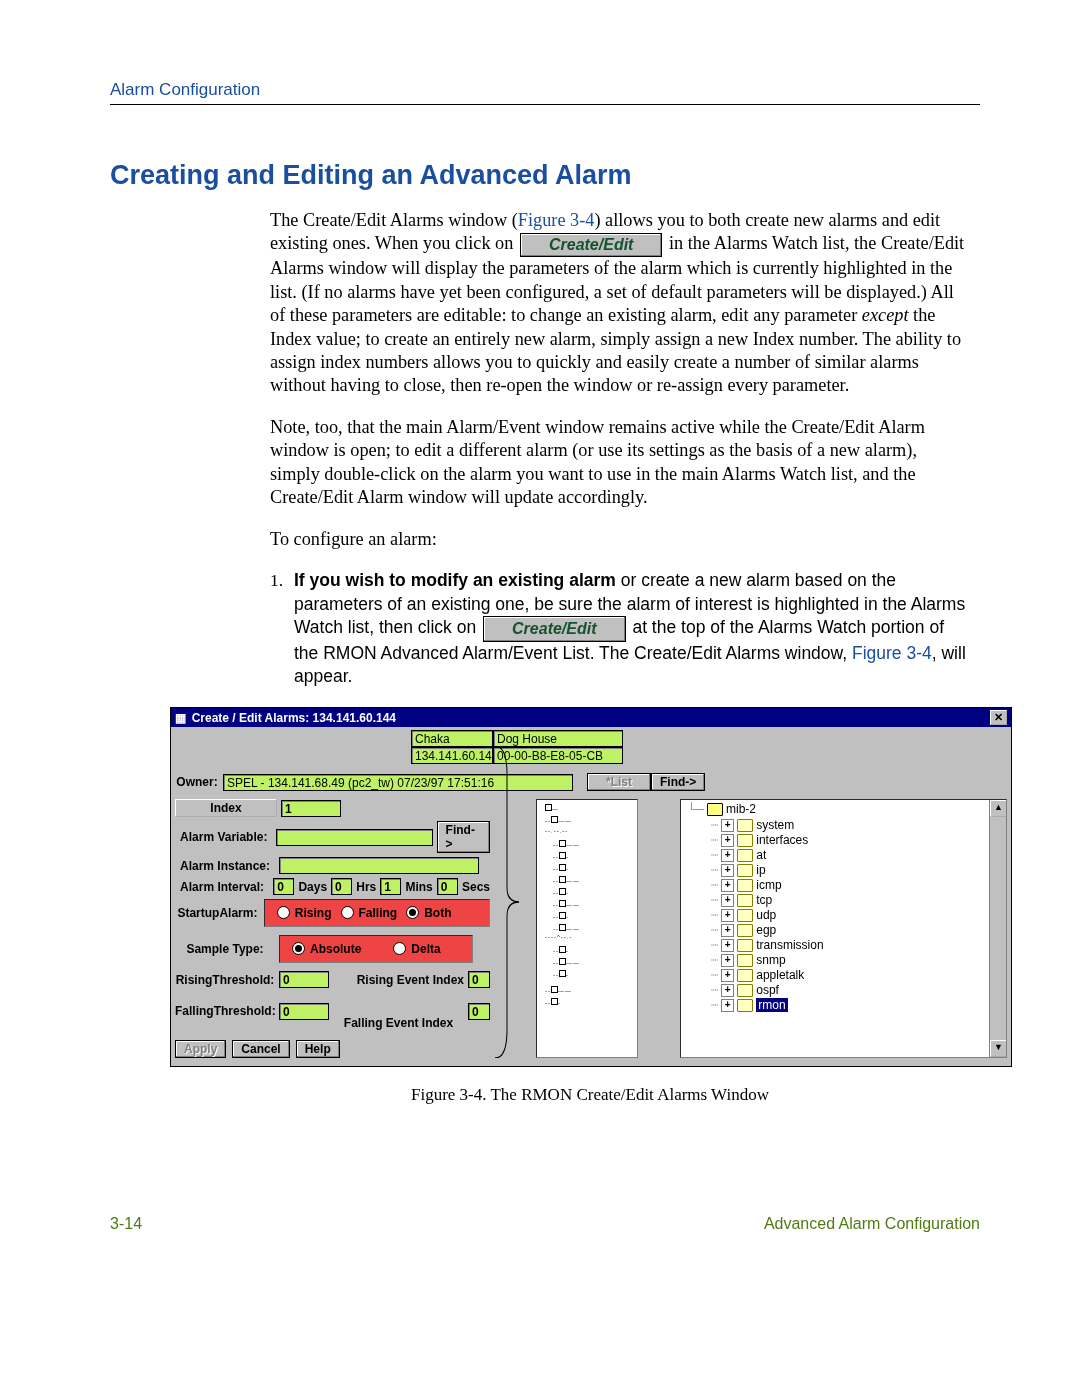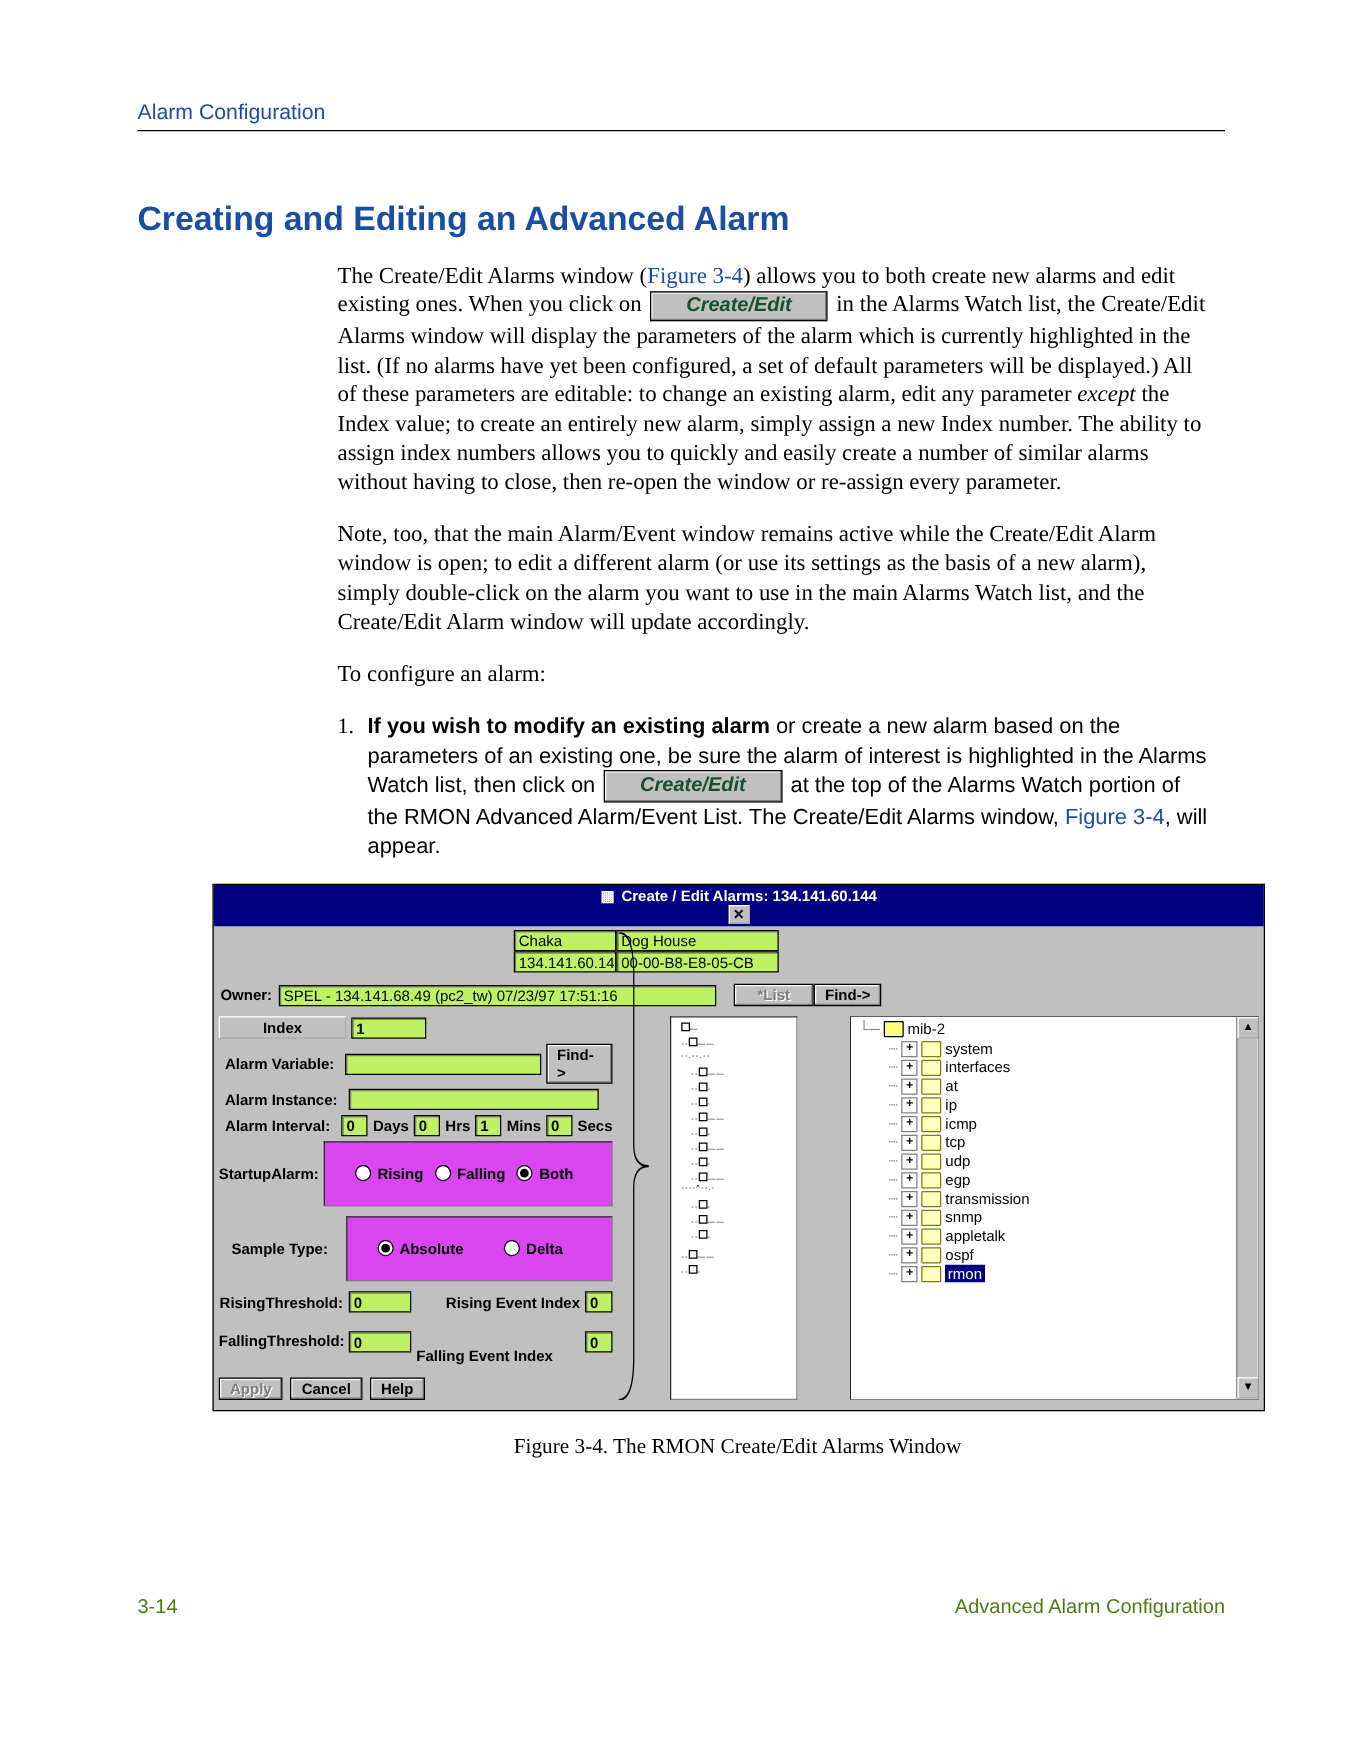--- a/index.html
+++ b/index.html
@@ -87,21 +87,20 @@
   }
   .titlebar {
     background: #000080;
     color: #fff;
     font-weight: bold;
     font-size: 12px;
     padding: 2px 4px;
     display: flex;
     justify-content: space-between;
     align-items: center;
-    flex-direction: column;
   }
   .closex {
     background: #c0c0c0;
     color: #000;
     width: 15px; height: 13px;
     display: inline-flex;
     align-items: center; justify-content: center;
     font-weight: bold;
     font-size: 11px;
     border: 1px outset #fff;
@@ -138,21 +137,21 @@
   .smallfield { width: 22px; }
   .w60 { width: 50px; }
   .radio { width:11px;height:11px;border-radius:50%;background:#fff;border:1px solid #000;display:inline-block;vertical-align:middle;margin:0 2px 0 6px;position:relative;}
   .radio.sel::after{content:"";position:absolute;inset:2px;border-radius:50%;background:#000;}
   .smbtn {
     display:inline-block;background:#c0c0c0;border:1px solid #000;
     box-shadow: inset -1px -1px 0 #808080, inset 1px 1px 0 #fff;
     font-size:12px;font-weight:bold;padding:1px 8px;
   }
   .smbtn.disabled { color:#808080; text-shadow:1px 1px #fff;}
-  .panel-group { display:flex; gap:3px; border:1px inset #808080; padding:18px; background:#d946ef; width:250px;}
+  .panel-group { display:flex; gap:3px; border:1px inset #808080; padding:6px; background:#ef4444; width:250px;}
   .btnrow { margin-top:10px; display:flex; gap:6px;}
 
   .midpanel {
     width: 100px;
     background: #fff;
     border: 1px inset #808080;
     margin-left: 6px;
     position: relative;
     overflow: hidden;
   }
@@ -308,21 +307,21 @@
         </div>
         <div class="fr" style="margin-top:8px;">
           <span class="lbl">RisingThreshold:</span>
           <div class="field w60">0</div>
           <span style="flex:1;text-align:right;">Rising Event Index</span>
           <div class="field smallfield">0</div>
         </div>
         <div class="fr">
           <span class="lbl">FallingThreshold:</span>
           <div class="field w60">0</div>
-          <span style="flex:1;text-align:left;margin-top:24px;">Falling Event Index</span>
+          <span style="flex:1;text-align:center;margin-top:24px;">Falling Event Index</span>
           <div class="field smallfield">0</div>
         </div>
         <div class="btnrow">
           <span class="smbtn disabled">Apply</span>
           <span class="smbtn">Cancel</span>
           <span class="smbtn">Help</span>
         </div>
       </div>
 
       <div class="bracket">

